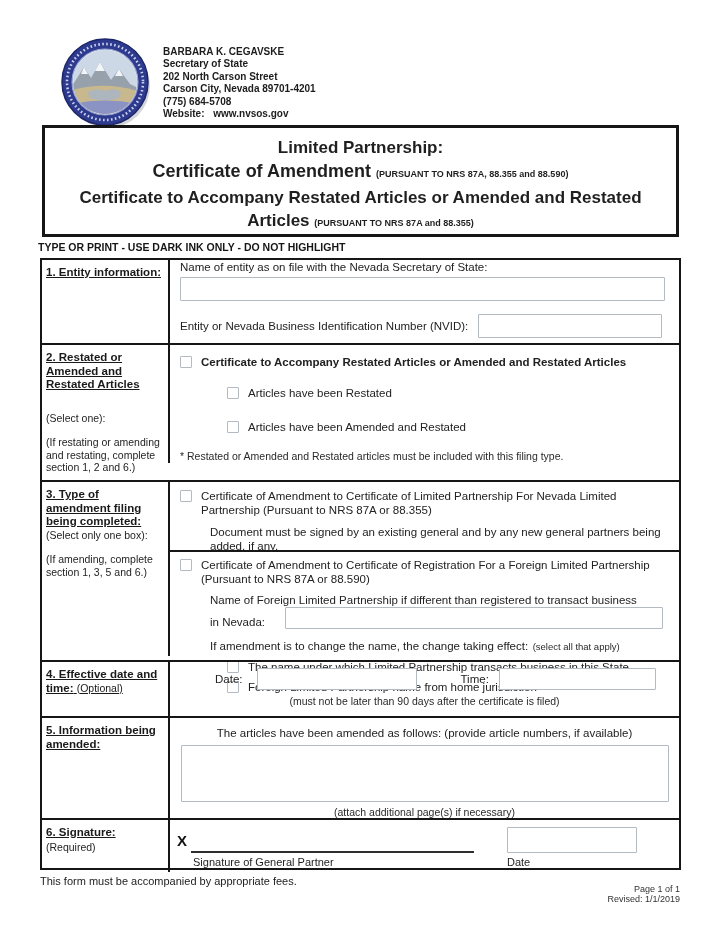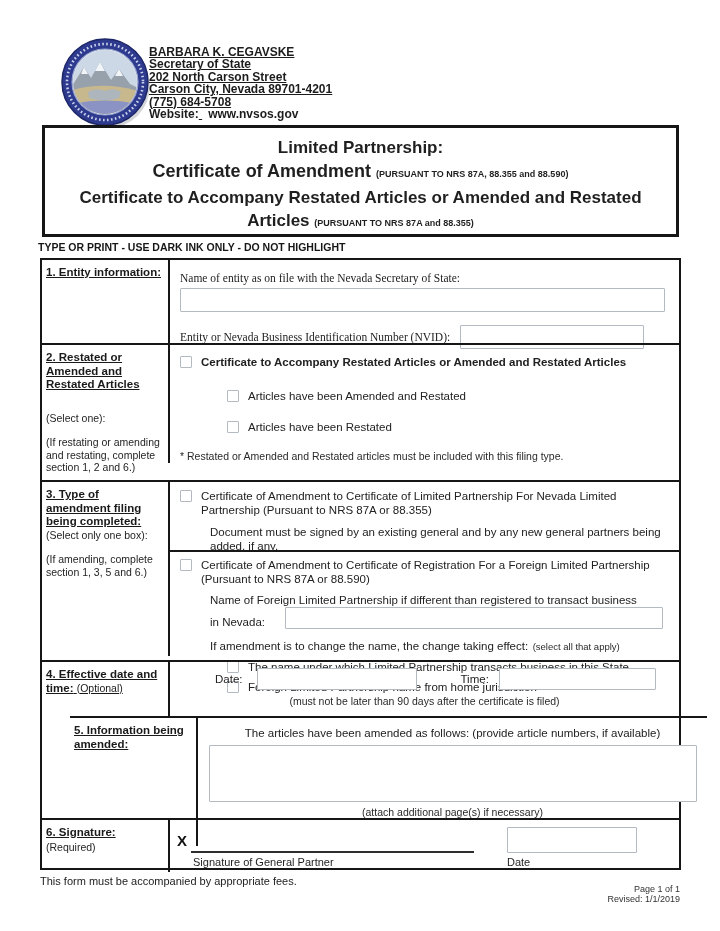--- a/index.html
+++ b/index.html
@@ -5,21 +5,21 @@
   * { margin:0; padding:0; box-sizing:border-box; }
   html,body { background:#e8e8e8; }
   .page {
     position:relative; width:720px; height:931px; margin:0 auto;
     background:#ffffff; overflow:hidden;
     font-family:"Liberation Sans","DejaVu Sans",sans-serif;
     color:#1f1f1f;
   }
   
   .seal { position:absolute; left:58px; top:34px; width:96px; height:96px; }
-  .hdr-text { position:absolute; left:149px; top:46px; font-size:12px; font-weight:bold; line-height:12.4px; color:#1c1c1c;text-decoration:underline; }
+  .hdr-text { position:absolute; left:163px; top:46px; font-size:10px; font-weight:bold; line-height:12.4px; color:#1c1c1c; }
   .hdr-text .site-row span { display:inline-block; }
   .hdr-text .site-url { margin-left:6px; }
   
   .title-box {
     position:absolute; left:42px; top:125px; width:637px; height:112px;
     border:3px solid #161616; text-align:center; padding-top:9px;
   }
   .t-line1 { font-size:17px; font-weight:bold; line-height:22px; }
   .t-line2 { font-size:18px; font-weight:bold; line-height:24px; }
   .t-line3 { font-size:17px; font-weight:bold; line-height:23px; padding:0 28px; }
@@ -27,38 +27,38 @@
   
   .instruction { position:absolute; left:38px; top:241px; font-size:10.5px; font-weight:bold; color:#161616; }
   
   .form-table { position:absolute; left:40px; top:258px; width:641px; height:612px; border:2px solid #161616; }
   .row { position:absolute; left:0; width:100%; display:flex; border-top:2px solid #161616; }
   .row.first { border-top:none; }
   .r1 { top:0;    height:83px; }
   .r2 { top:83px; height:120px; }
   .r3 { top:220px;height:176px; }
   .r4 { top:400px;height:56px; }
-  .r5 { top:456px;height:130px;margin-left:28px; }
+  .r5 { top:456px;height:130px; }
   .r6 { top:558px;height:54px; }
   .lcell { width:128px; min-width:128px; border-right:2px solid #161616; padding:6px 5px 0 4px; }
   .rcell { flex:1; position:relative; }
   .lbl-b { font-size:11.5px; font-weight:bold; line-height:13.5px; color:#1a1a1a;text-decoration:underline; }
   .lbl-r { font-size:10.5px; line-height:12.5px; margin-top:20px; color:#242424; }
   .lbl-r2{ font-size:10.5px; line-height:12.5px; margin-top:12px; color:#242424; }
   .txt   { font-size:11.5px; line-height:14px; color:#222; }
   .small { font-size:10.5px; color:#2a2a2a; }
   .tiny  { font-size:9.5px; color:#2a2a2a; }
   
   .fld { background:#fff; border:1px solid #b3bac2; border-radius:1px; font-size:12px; padding:0 4px; font-family:inherit; color:#222; }
   .cb  { display:inline-block; width:12px; height:12px; min-width:12px; background:#fff; border:1px solid #b3bac2; border-radius:1px; }
   .cbrow { display:flex; align-items:flex-start; gap:9px; }
   .cbrow .cb { margin-top:1px; }
   textarea.fld { resize:none; }
   
-  .r1 .rcell { padding:11px 10px 0 10px;font-family:Liberation Serif, serif; }
+  .r1 .rcell { padding:0 10px 0 10px; }
   .name-input { width:calc(100% - 4px); height:24px; margin-top:3px; display:block; }
   .nvid-line { display:flex; align-items:center; margin-top:13px; gap:10px; }
   .nvid-input { width:184px; height:24px; }
   .r2 .rcell { padding:10px 10px 0 10px; }
   .r2 .sub1 { margin:17px 0 0 47px; }
   .r2 .sub2 { margin:20px 0 0 47px; }
   .r2 .note { margin-top:16px; }
   .part-a { height:70px; padding:7px 14px 0 10px; border-bottom:2px solid #161616; }
   .part-b { padding:6px 14px 0 10px; }
   .indent30 { margin-left:30px; }
@@ -159,27 +159,27 @@
       <div class="lcell">
         <div class="lbl-b">2. Restated or Amended and Restated Articles</div>
         <div class="lbl-r">(Select one):</div>
         <div class="lbl-r2">(If restating or amending and restating, complete section 1, 2 and 6.)</div>
       </div>
       <div class="rcell">
         <div class="cbrow">
           <span class="cb"></span>
           <span class="txt" style="font-weight:bold">Certificate to Accompany Restated Articles or Amended and Restated Articles</span>
         </div>
+        <div class="cbrow sub1">
+          <span class="cb"></span>
+          <span class="txt">Articles have been Restated</span>
+        </div>
         <div class="cbrow sub2">
           <span class="cb"></span>
           <span class="txt">Articles have been Amended and Restated</span>
-        </div>
-        <div class="cbrow sub1">
-          <span class="cb"></span>
-          <span class="txt">Articles have been Restated</span>
         </div>
         <div class="small note">* Restated or Amended and Restated articles must be included with this filing type.</div>
       </div>
     </div>
 
     <div class="row r3">
       <div class="lcell">
         <div class="lbl-b">3. Type of amendment filing being completed:</div>
         <div class="lbl-r" style="margin-top:0">(Select only one box):</div>
         <div class="lbl-r2">(If amending, complete section 1, 3, 5 and 6.)</div>

